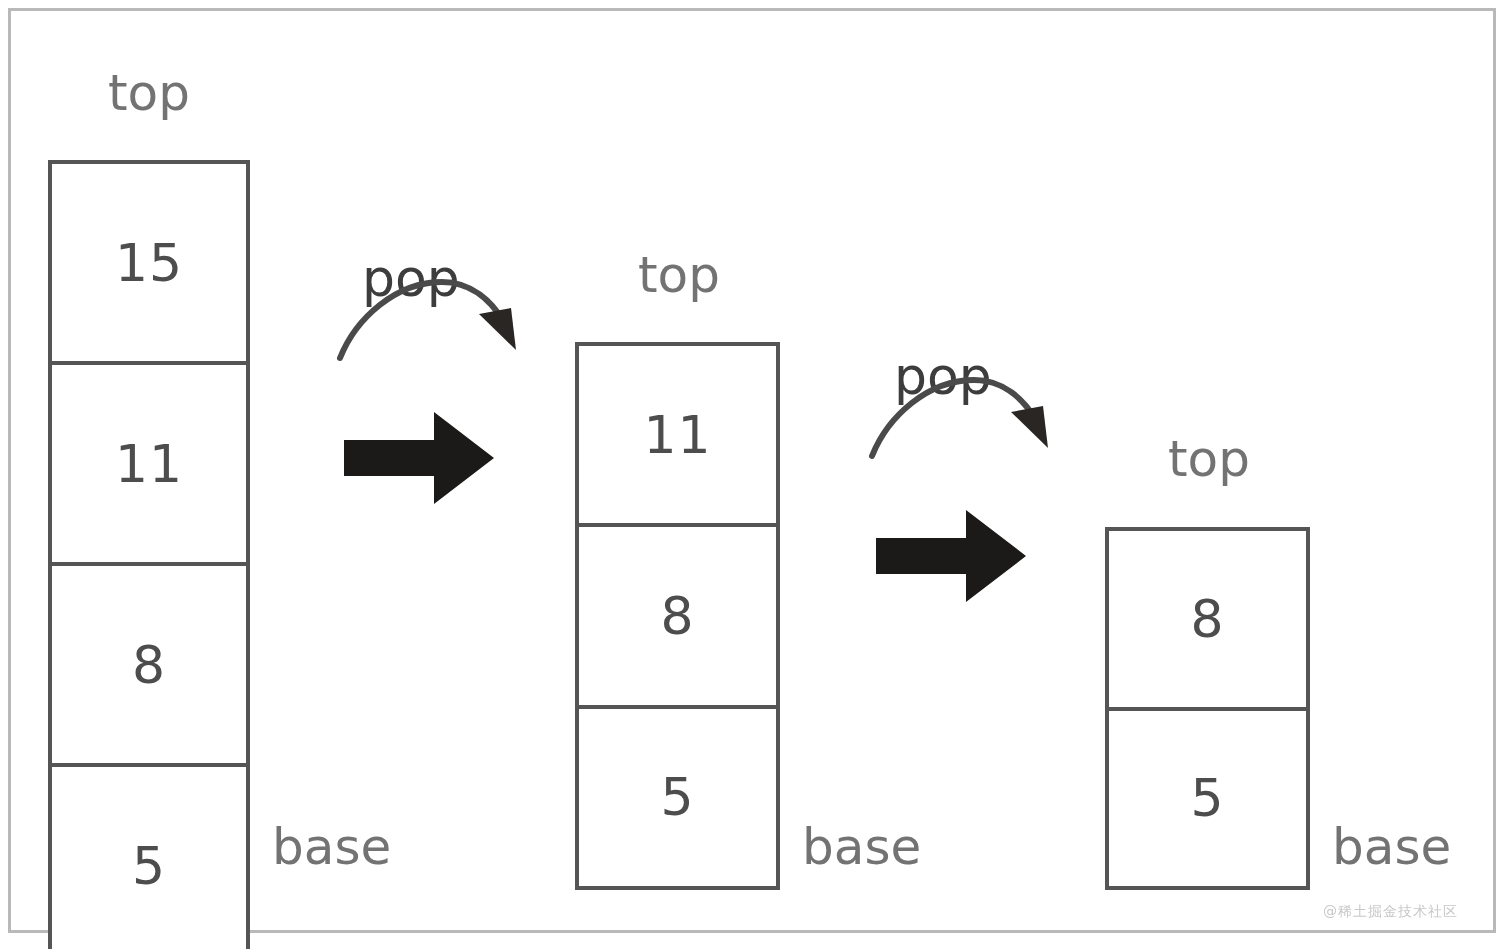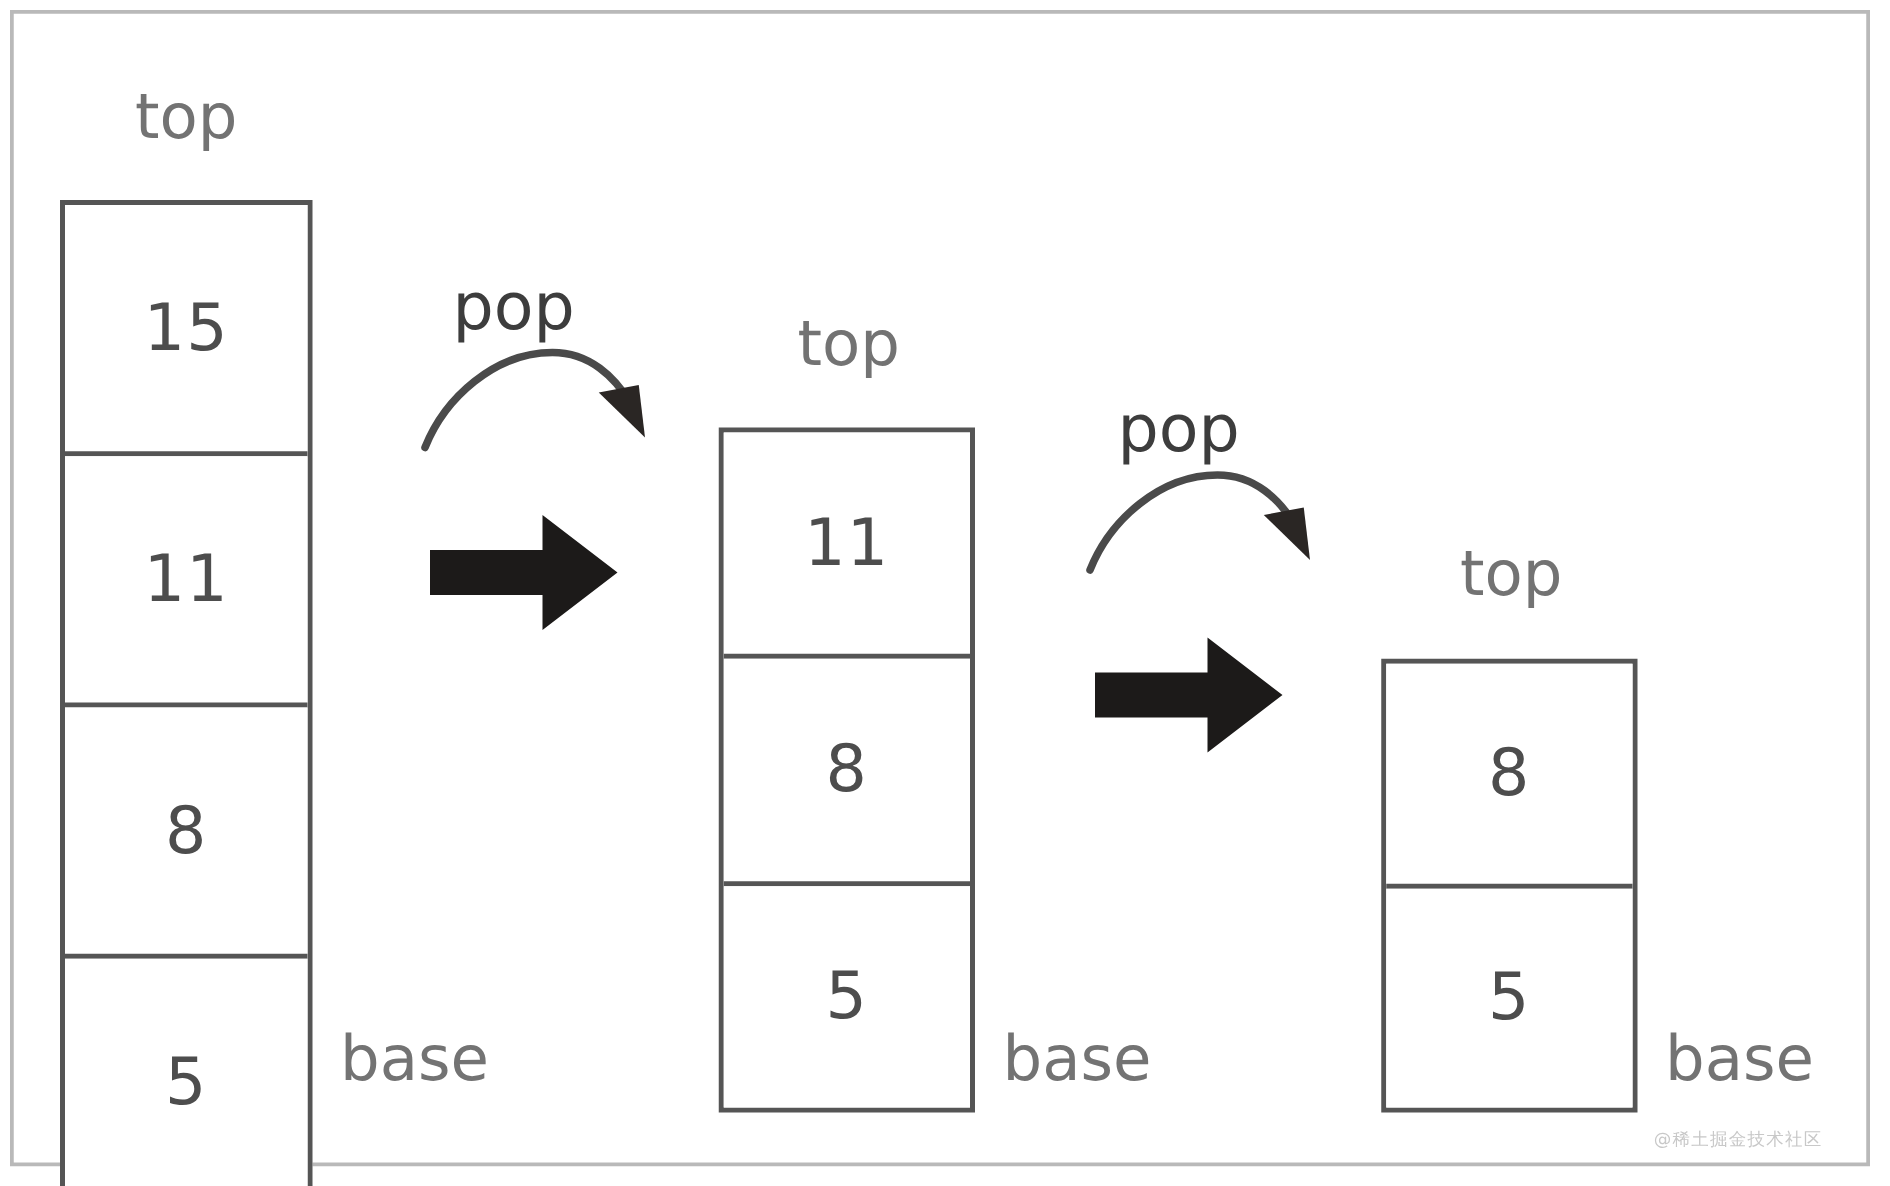--- a/index.html
+++ b/index.html
@@ -74,20 +74,21 @@
   .pop-group {
     position: absolute;
   }
   .pop-label {
     position: absolute;
     font-family: "DejaVu Sans", sans-serif;
     font-size: 52px;
     color: #3d3d3d;
     line-height: 1;
     white-space: nowrap;
+    margin-top: 32px;
   }
   .curved-arrow {
     position: absolute;
     left: 0;
     top: 0;
     overflow: visible;
   }
   .block-arrow {
     position: absolute;
     overflow: visible;

